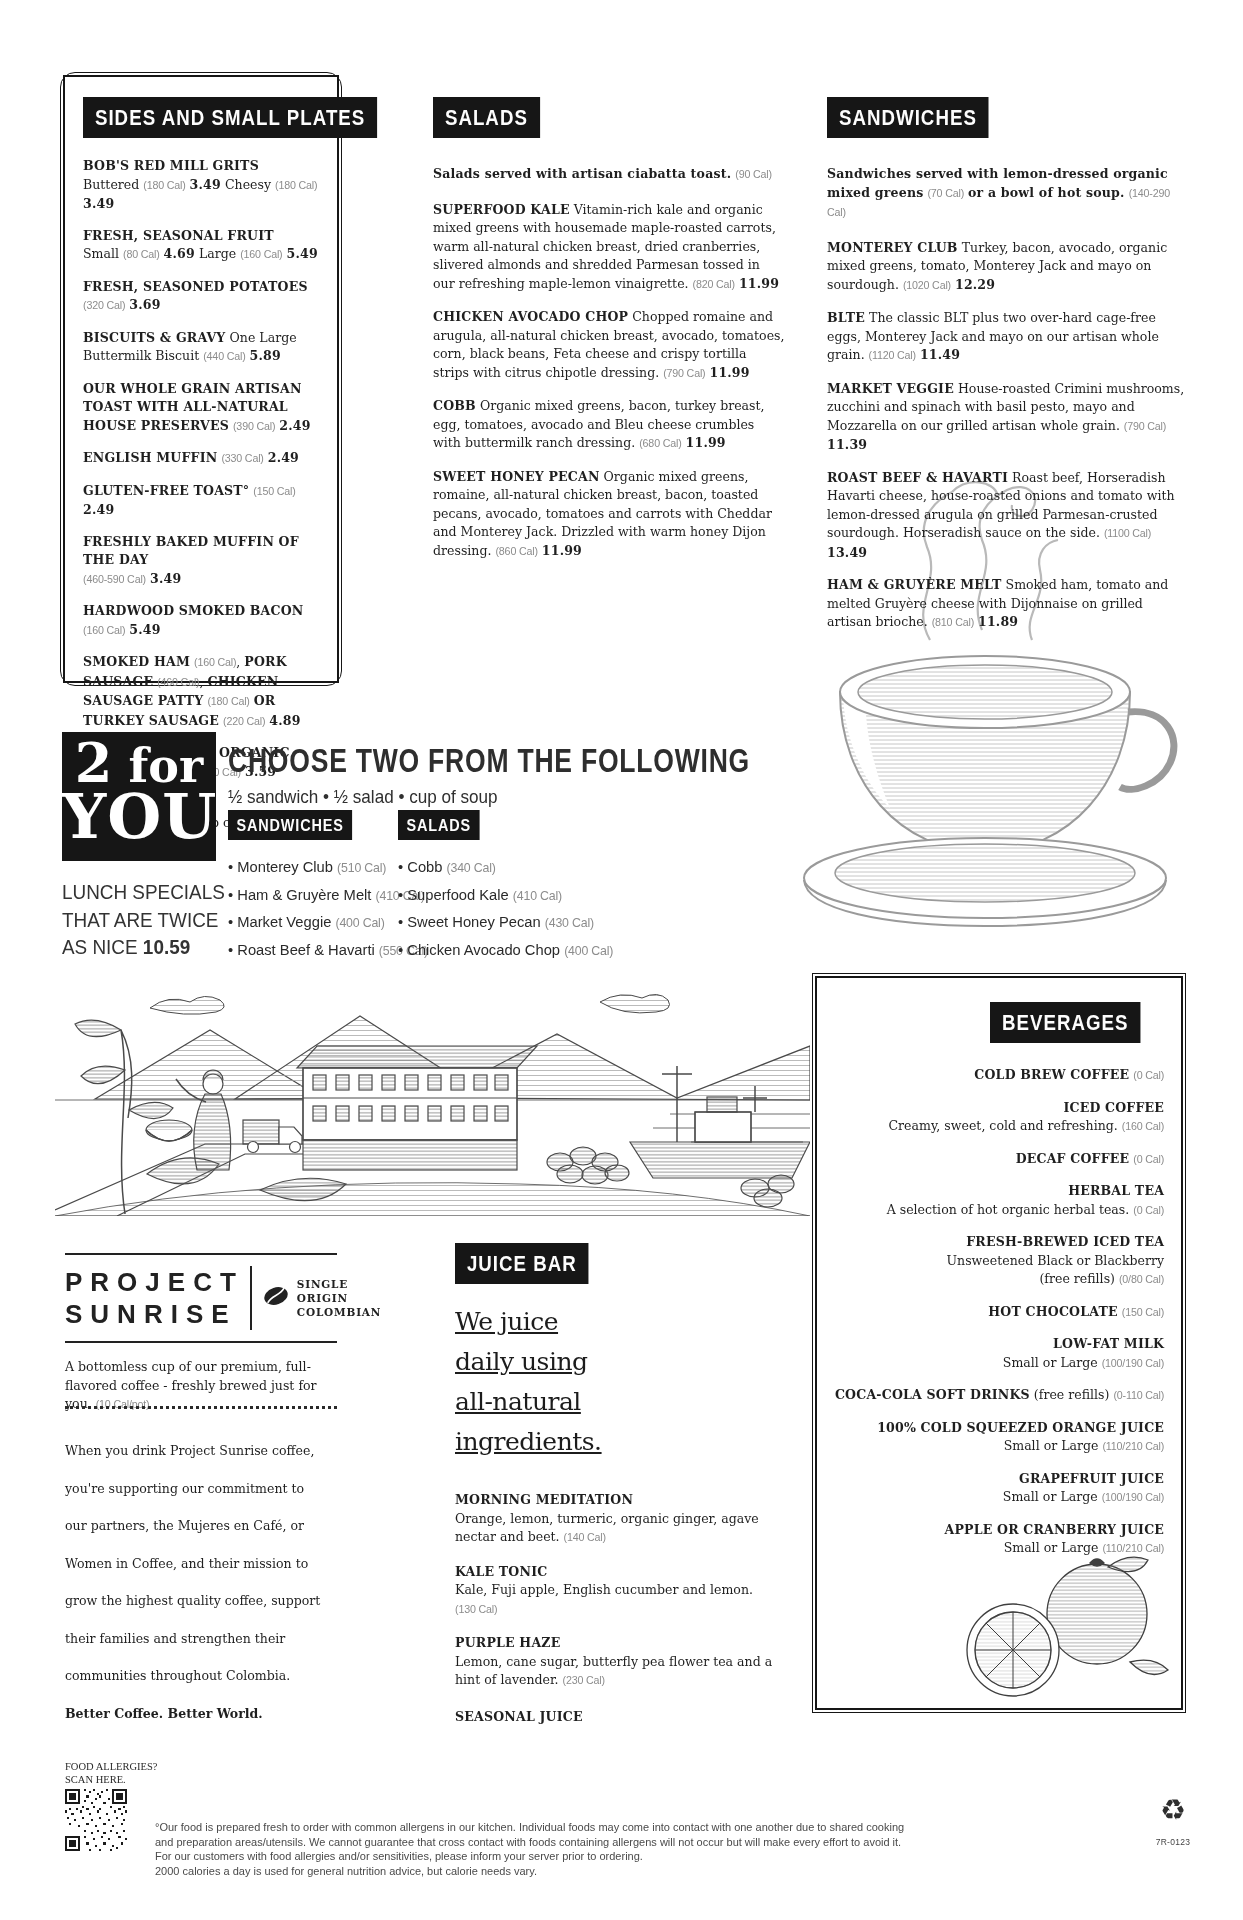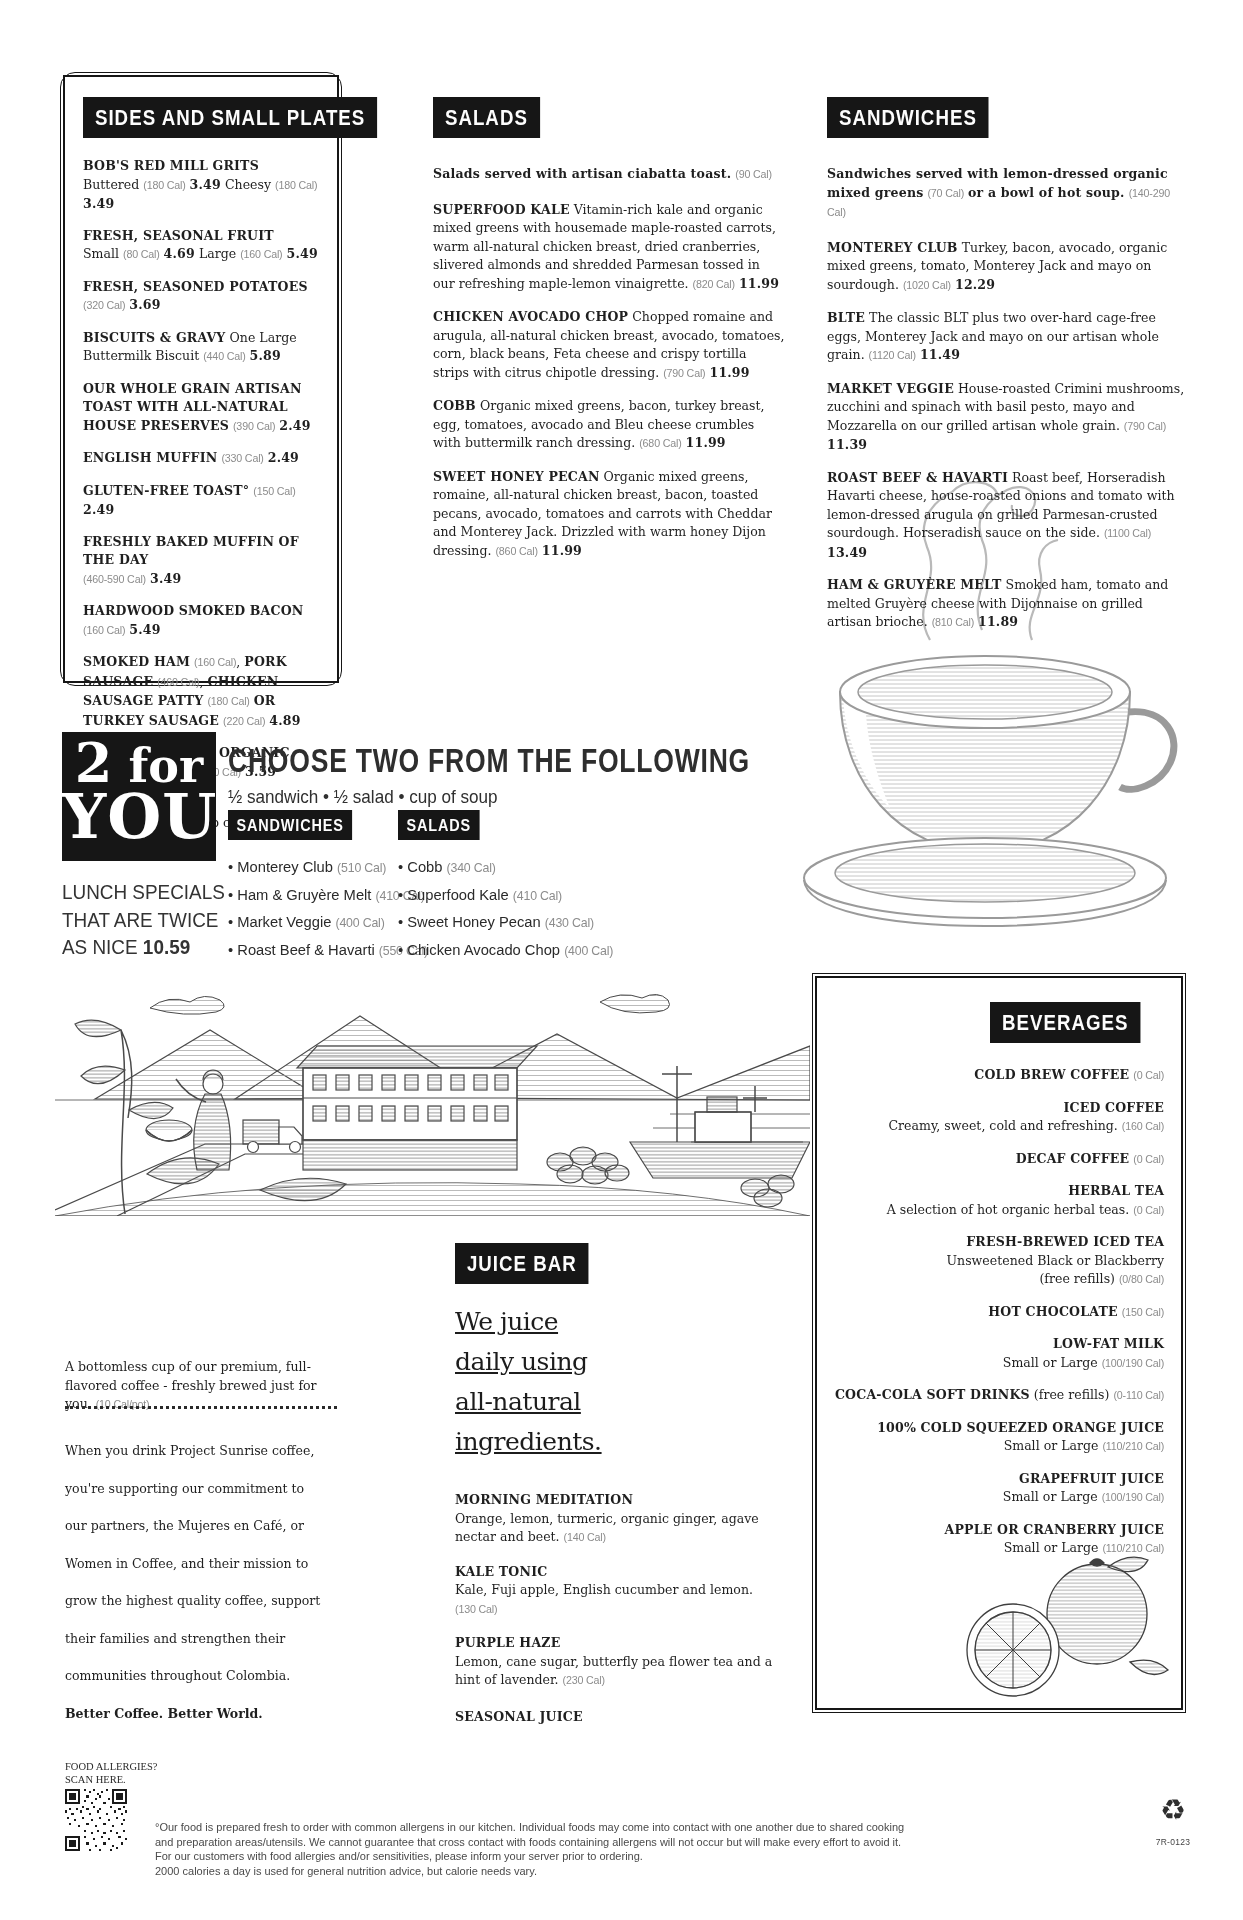--- a/index.html
+++ b/index.html
@@ -302,20 +302,38 @@
             <circle cx="68" cy="100" r="46" fill="#ffffff"></circle>
             <circle cx="68" cy="100" r="38"></circle>
             <circle cx="68" cy="100" r="38" fill="url(#ch)" opacity="0.45"></circle>
             <path d="M68,62 V138 M30,100 H106 M41,73 L95,127 M95,73 L41,127" stroke-width="1"></path>
           </g>
         </svg>
       </div>
     </div>
   </div>
 
+  <div class="ps-header z1">
+    <div class="ps-title">
+      <div>PROJECT</div>
+      <div>SUNRISE</div>
+    </div>
+    <div class="ps-origin">
+      <span>
+        <svg width="28" height="24" viewBox="0 0 28 24">
+          <ellipse cx="14" cy="12" rx="12" ry="8.5" fill="#222" transform="rotate(-18 14 12)"></ellipse>
+          <path d="M4,16 C10,10 18,13 24,7" stroke="#fff" stroke-width="1.6" fill="none" transform="rotate(-18 14 12)"></path>
+        </svg>
+      </span>
+      <span class="ps-origin-text">
+        <div>SINGLE ORIGIN</div>
+        <div>COLOMBIAN</div>
+      </span>
+    </div>
+  </div>
   <div class="ps-desc z1 condense">
     <div class="mi">A bottomless cup of our premium, full-flavored coffee - freshly brewed just for you. <span class="cal">(10 Cal/pot)</span></div>
   </div>
   <div class="ps-dots z1"></div>
   <div class="ps-para z1 condense">
     <div>When you drink Project Sunrise coffee,</div>
     <div>you're supporting our commitment to</div>
     <div>our partners, the Mujeres en Café, or</div>
     <div>Women in Coffee, and their mission to</div>
     <div>grow the highest quality coffee, support</div>

